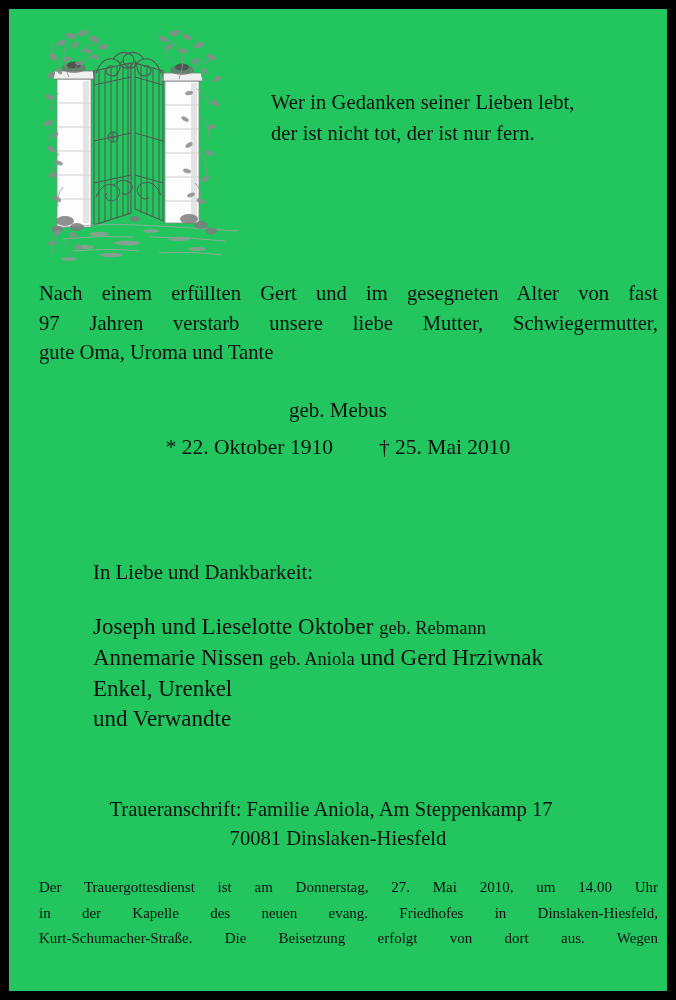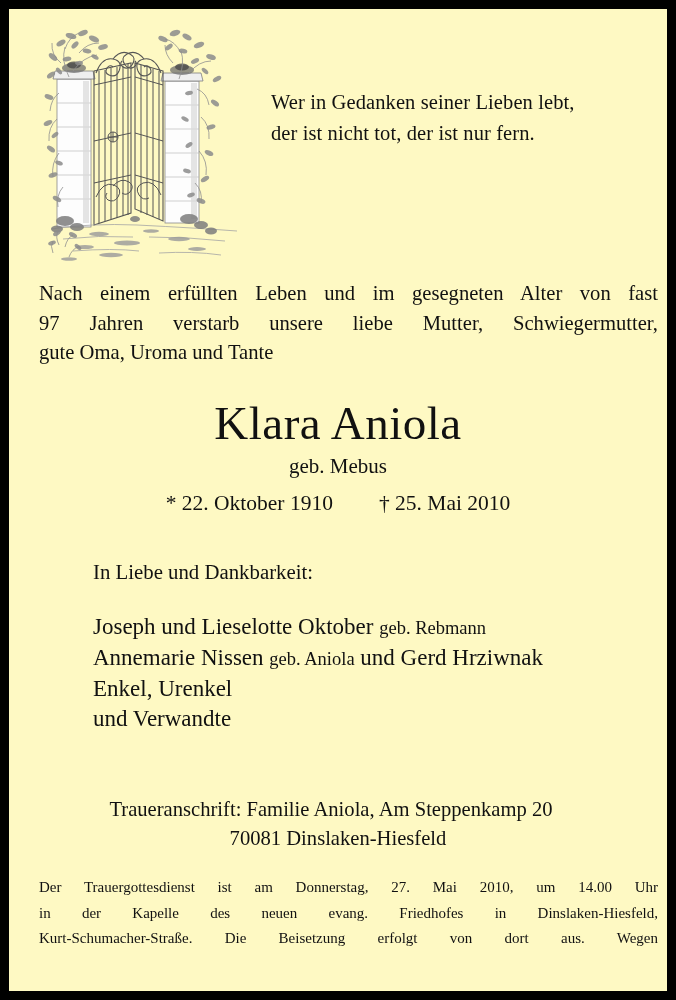--- a/index.html
+++ b/index.html
@@ -20,21 +20,21 @@
     width: 676px;
     height: 1000px;
     background: #000000;
     padding: 9px;
   }
   .obituary-page {
     position: relative;
     box-sizing: border-box;
     width: 100%;
     height: 100%;
-    background: #fef9c3;
+    background: #22c55e;
     overflow: hidden;
   }
 
   
   .gate-illustration {
     position: absolute;
     left: 30px;
     top: 14px;
     width: 205px;
     height: 242px;
@@ -302,48 +302,47 @@
         </g>
       </svg>
     </div>
 
     <div class="epigraph">
       <div>Wer in Gedanken seiner Lieben lebt,</div>
       <div>der ist nicht tot, der ist nur fern.</div>
     </div>
 
     <div class="intro-paragraph">
-      <span class="ln">Nach einem erfüllten Leben und im gesegneten Alter von fast</span>
+      <span class="ln">Nach einem erfüllten Gert und im gesegneten Alter von fast</span>
       <span class="ln">97 Jahren verstarb unsere liebe Mutter, Schwiegermutter,</span>
       <span class="ln last">gute Oma, Uroma und Tante</span>
     </div>
 
     <div class="deceased-block">
-      <div class="deceased-name">Klara Aniola</div>
       <div class="deceased-maidenname">geb. Mebus</div>
       <div class="deceased-dates">
         <span class="date-birth"><span class="sym">*</span> <span>22. Oktober 1910</span></span><span class="date-death"><span class="sym">†</span> <span>25. Mai 2010</span></span>
       </div>
     </div>
 
     <div class="mourners">
       <div class="mourners-heading">In Liebe und Dankbarkeit:</div>
 
       <div class="mourner-line"><span>Joseph und Lieselotte Oktober </span><span class="nee">geb. Rebmann</span><span></span></div>
 
       <div class="mourner-line"><span>Annemarie Nissen </span><span class="nee">geb. Aniola</span><span> und Gerd Hrziwnak</span></div>
 
 
       <div class="mourner-line"><span>Enkel, Urenkel</span></div>
 
       <div class="mourner-line"><span>und Verwandte</span></div>
     </div>
 
     <div class="address-block">
-      <div class="address-line1">Traueranschrift: Familie Aniola, Am Steppenkamp 20</div>
+      <div class="address-line1">Traueranschrift: Familie Aniola, Am Steppenkamp 17</div>
       <div class="address-line2">70081 Dinslaken-Hiesfeld</div>
     </div>
 
     <div class="service-details">
       <span class="ln">Der Trauergottesdienst ist am Donnerstag, 27. Mai 2010, um 14.00 Uhr</span>
       <span class="ln">in der Kapelle des neuen evang. Friedhofes in Dinslaken-Hiesfeld,</span>
       <span class="ln">Kurt-Schumacher-Straße. Die Beisetzung erfolgt von dort aus. Wegen</span>
     </div>
 
   </div>

